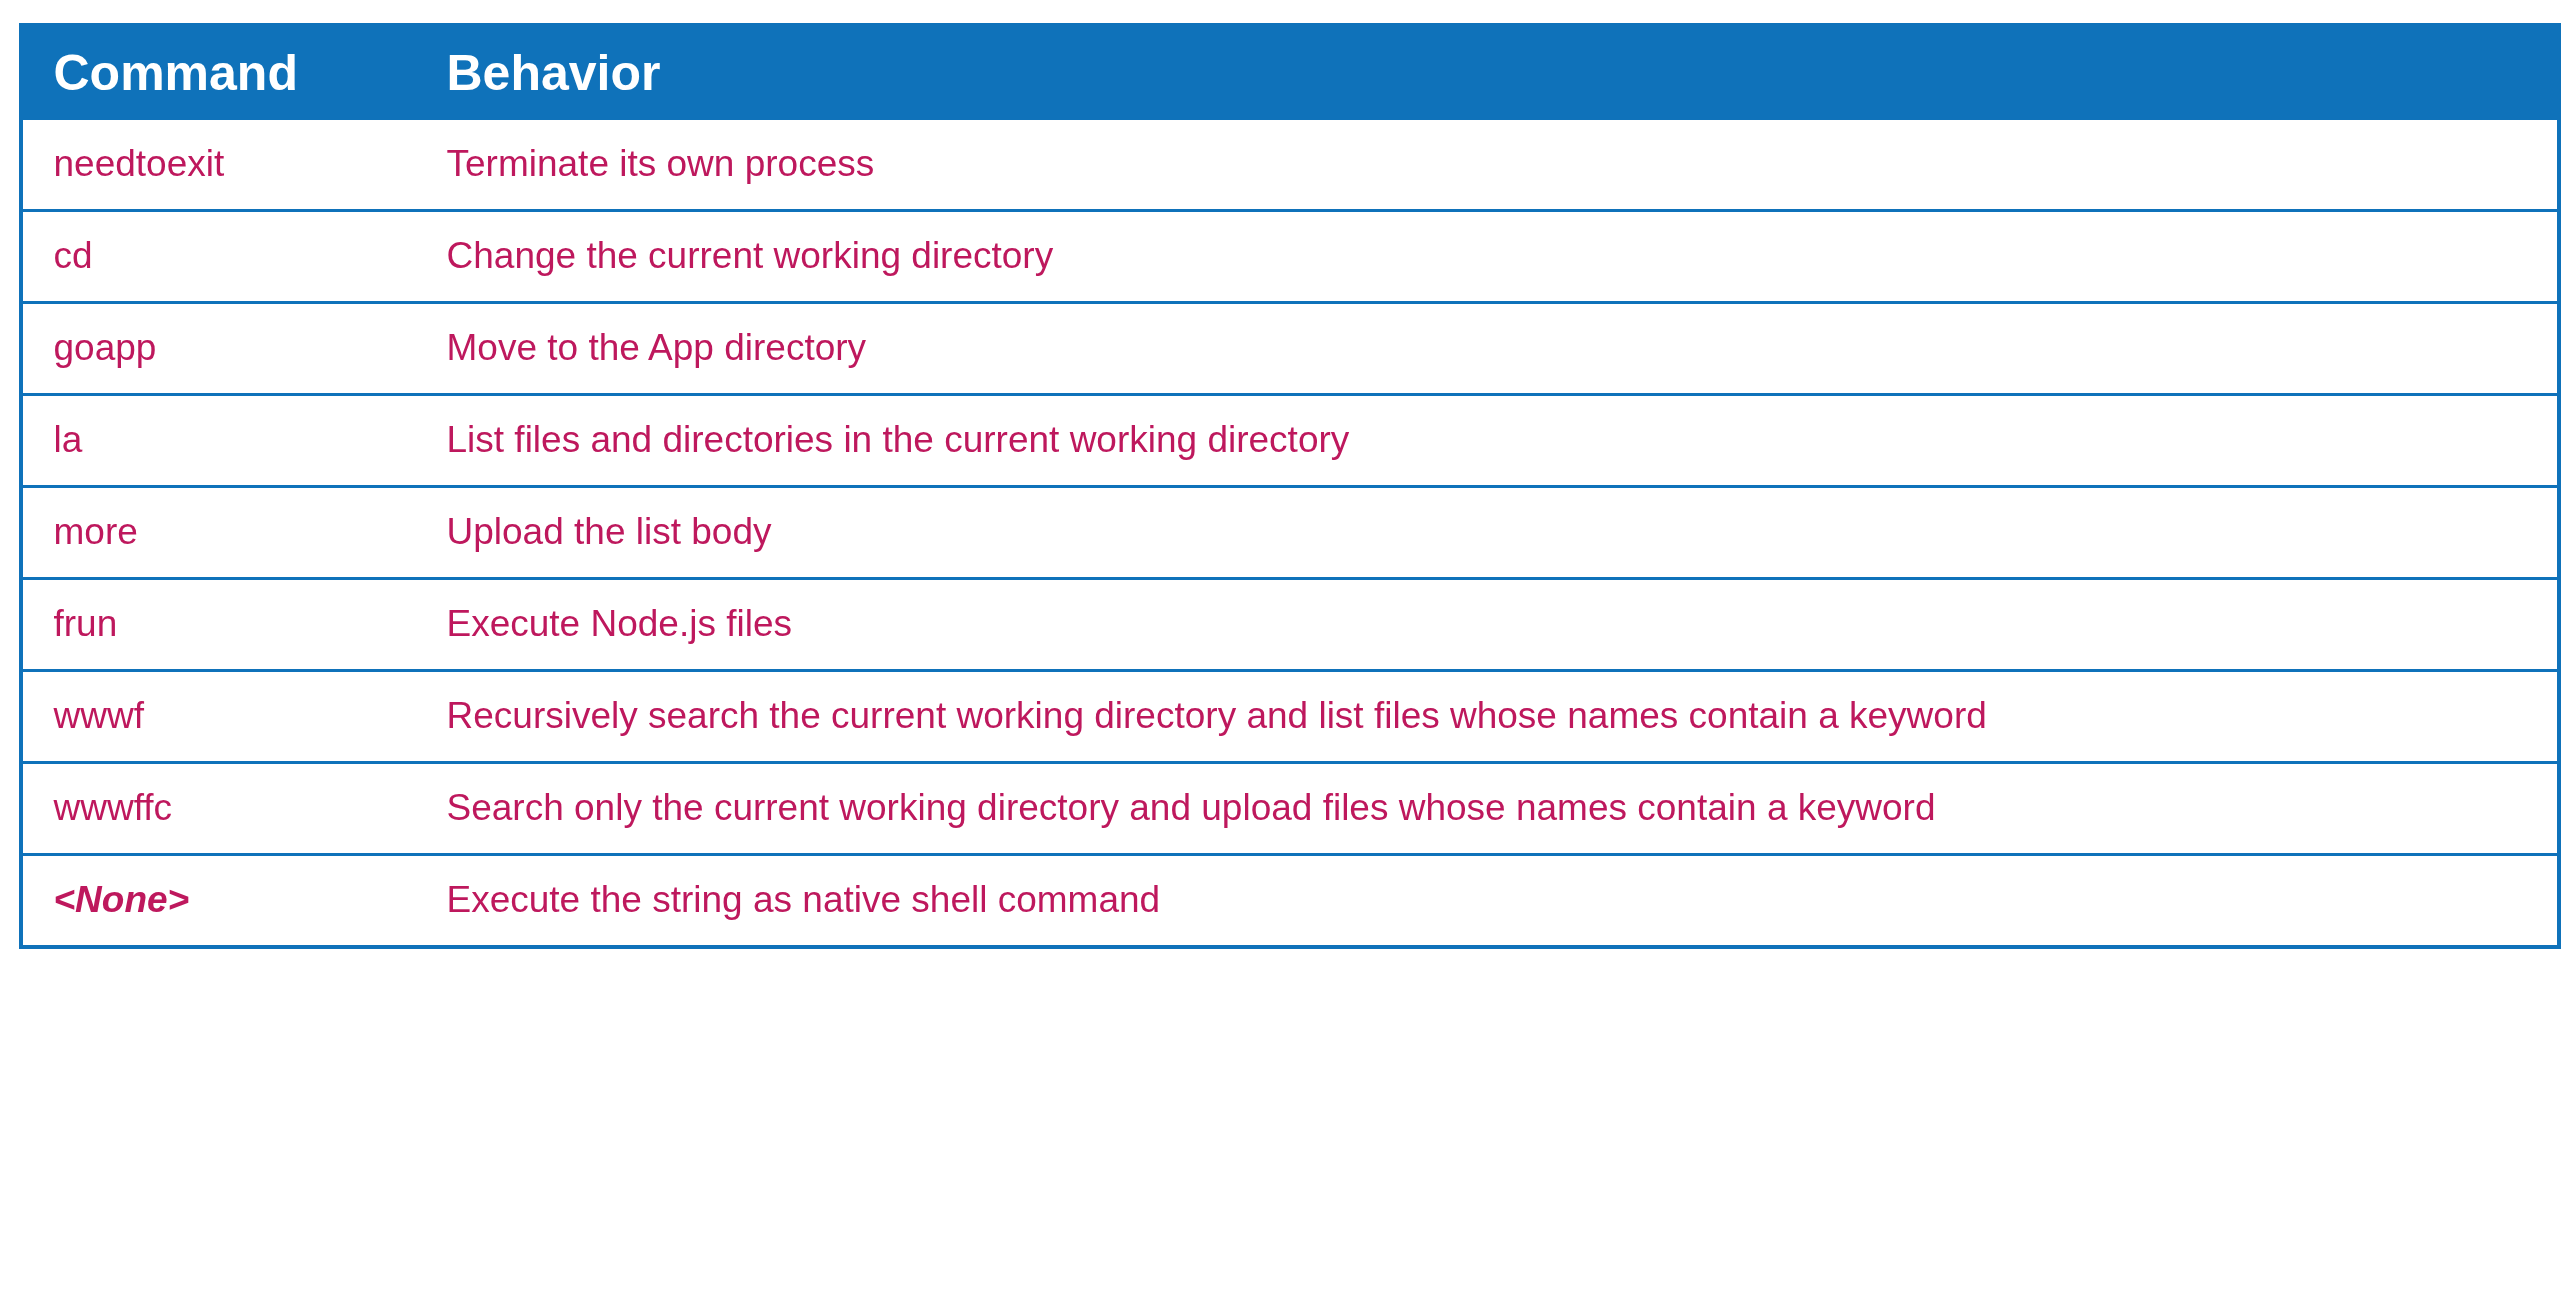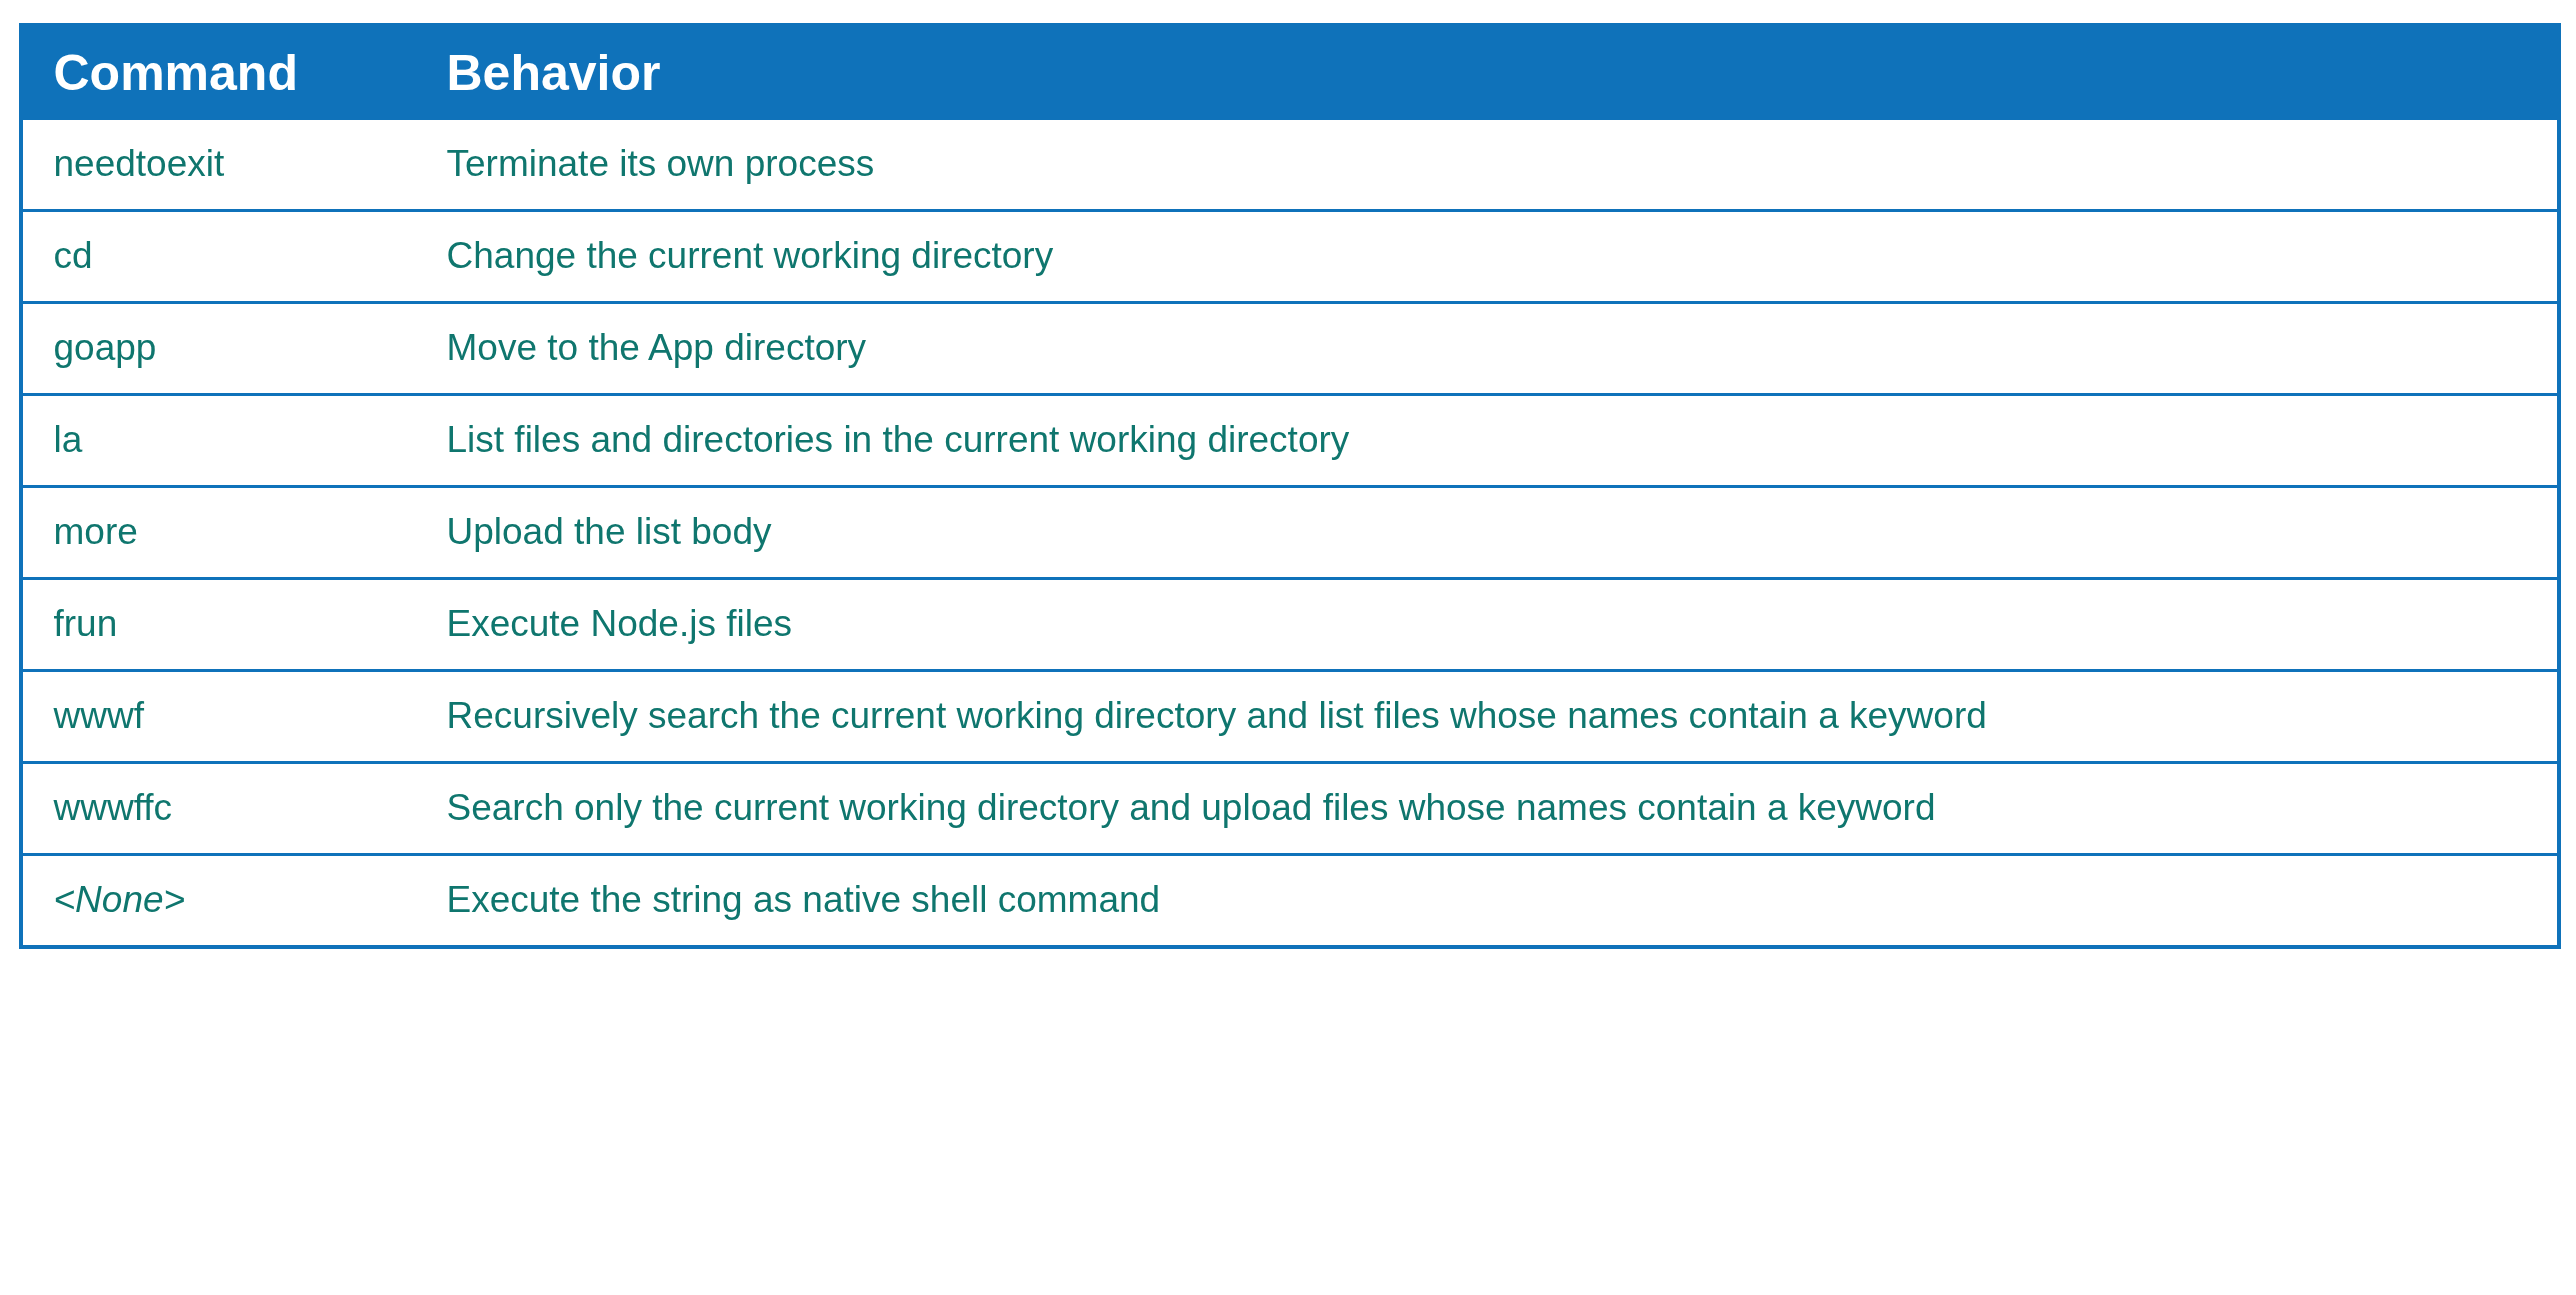--- a/index.html
+++ b/index.html
@@ -38,33 +38,34 @@
 
   table.cmd-table thead th {
     background: var(--accent);
     color: #ffffff;
     font-weight: bold;
     font-size: 50px;
     height: 93px;
   }
 
   table.cmd-table tbody td {
-    color: #0f766e;
+    color: #be185d;
     font-size: 37px;
     height: 89px;
     border-top: 3.2px solid var(--accent);
   }
 
   table.cmd-table tbody tr:first-child td {
     border-top: none;
   }
 
   td.none-cmd {
     font-style: italic;
     color: var(--none-gray);
+    font-weight: bold;
   }
 </style>
 </head>
 <body>
 
 <div class="table-wrap">
   <table class="cmd-table">
     <colgroup>
       <col class="col-command">
       <col class="col-behavior">

